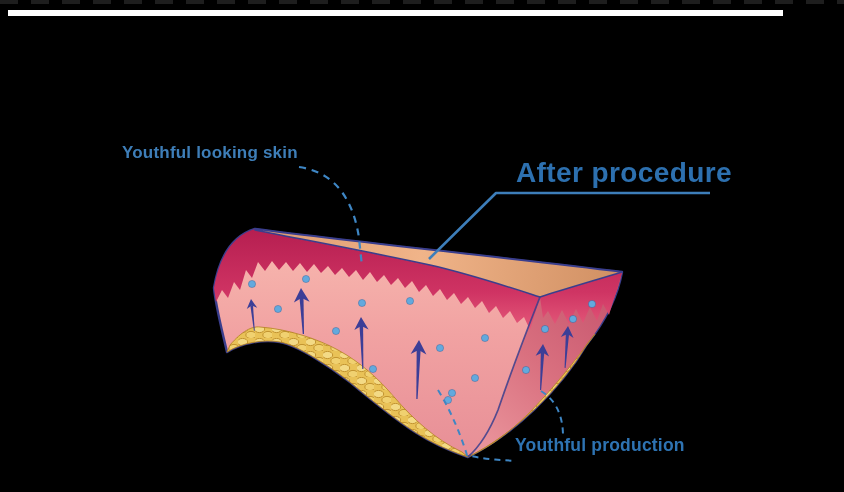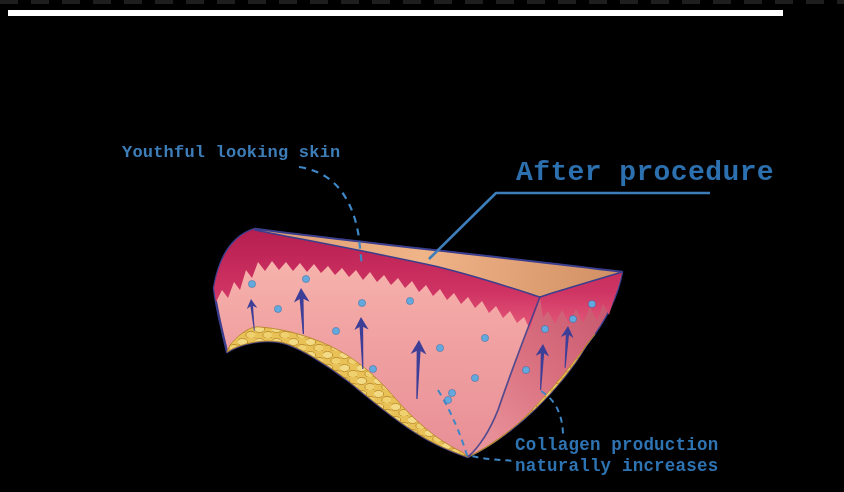--- a/index.html
+++ b/index.html
@@ -1,18 +1,18 @@
 <!DOCTYPE html>
 <html style="--bg: #000000; --bar: #ffffff; --blue-youthful: #3e7eb8; --blue-after: #2d70af; --blue-collagen: #2e73b2;"><head>
 <meta charset="utf-8">
 <style>
   html,body{margin:0;padding:0;background:#000;}
   .stage{
     position:relative;width:844px;height:492px;background:var(--bg,#000);
-    overflow:hidden;font-family:Liberation Mono, monospace;
+    overflow:hidden;font-family:Liberation Sans, sans-serif;
   }
   .top-dashes{
     position:absolute;left:0;top:0;width:844px;height:4px;
     background:repeating-linear-gradient(90deg,#1e1e1e 0 18px,#000 18px 31px);
   }
   .top-bar{
     position:absolute;left:8px;top:10px;width:775px;height:6px;
     background:var(--bar,#fff);
   }
   .illu{position:absolute;left:0;top:0;}
@@ -145,17 +145,16 @@
 
     <path class="leader-collagen" d="M 541,391 C 556,400 563,416 563,436" fill="none" stroke="#3e86c4" stroke-width="2" stroke-dasharray="6 5"></path>
     <path class="leader-collagen" d="M 438,390 C 452,413 461,436 467,455 C 482,459 500,460 516,461" fill="none" stroke="#3e86c4" stroke-width="2" stroke-dasharray="6 5"></path>
   </svg>
 
   <div class="label label-youthful">Youthful looking skin</div>
 
   <div class="label label-after">After procedure</div>
 
   <div class="label label-collagen">
-    <span>Collagen production</span><br>
-    <span>naturally increases</span>
+    <span>Youthful production</span><br>
   </div>
 
 </div>
 
 </body></html>

